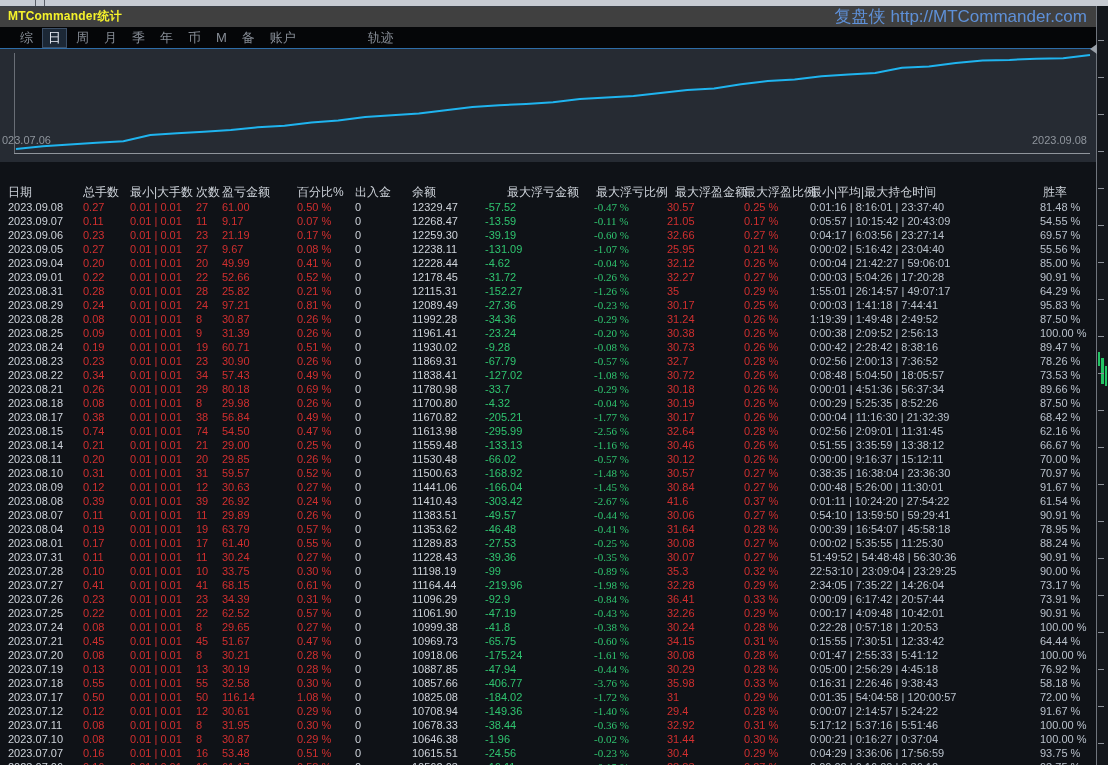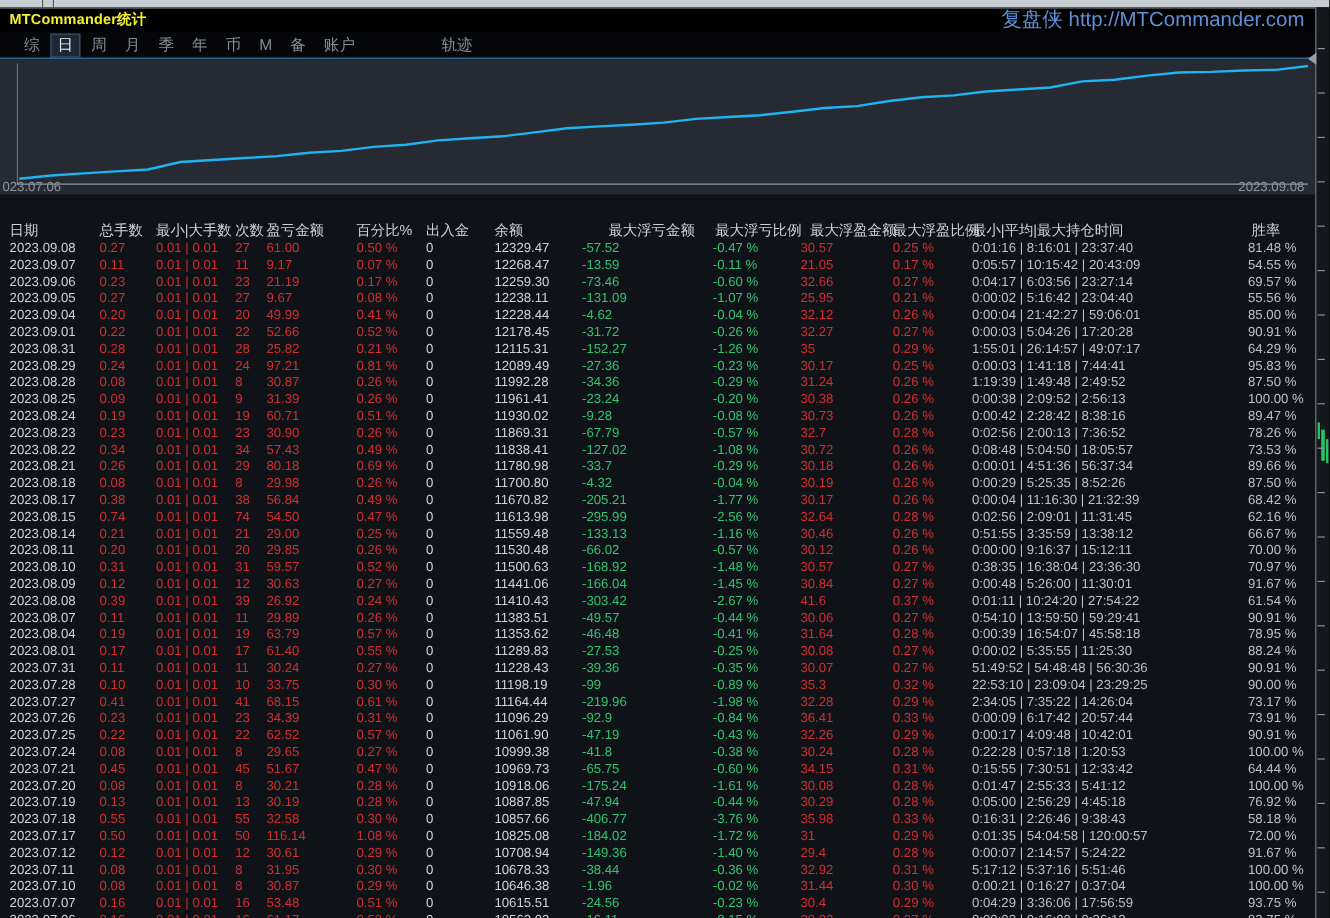--- a/index.html
+++ b/index.html
@@ -10,45 +10,45 @@
   .behind-top{position:absolute;top:0;left:0;width:1108px;height:6px;background:#c7cbd2;border-bottom:1px solid #3a3e45;z-index:5;}
   .behind-top .sep{position:absolute;top:0;width:1px;height:6px;background:#5a5e66;}
   .behind-right{position:absolute;top:6px;right:0;width:11px;height:759px;background:#14171c;border-left:1px solid #70757d;z-index:5;}
   .rtick{position:absolute;left:1px;width:6px;height:1px;background:#8b9098;}
   .candle{position:absolute;background:#24c465;}
   .rarrow{position:absolute;left:-7px;top:38px;width:0;height:0;
           border-top:5px solid transparent;border-bottom:5px solid transparent;border-right:7px solid #9aa0a8;}
 
   
   .main{position:absolute;top:6px;left:0;width:1097px;height:759px;background:#0f1217;}
-  .titlebar{height:21px;background:#000000;display:flex;align-items:center;justify-content:space-between;padding:0 10px 0 8px;}
+  .titlebar{height:21px;background:#404040;display:flex;align-items:center;justify-content:space-between;padding:0 10px 0 8px;}
   .title{color:#f5f22b;font-size:12px;font-weight:bold;letter-spacing:0.2px;}
   .watermark{color:#5e90d8;font-size:17px;}
   .watermark .brand{margin-right:5px;}
   .menubar{height:21px;background:#050608;display:flex;align-items:center;padding-left:14px;font-size:13px;color:#868c95;}
   .menu-item{padding:1px 6px;margin-right:3px;}
   .menu-item.active{background:#1c2836;color:#e9eef6;border:1px solid #3d5068;padding:0 5px;}
   .menu-item.gap{margin-left:57px;text-align:right;}
 
   
   .chart{position:absolute;top:42px;left:0;width:1097px;height:113px;background:#262b33;border-top:1px solid #2e6da8;}
   .chart svg{position:absolute;top:0;left:0;}
-  .xlabel{position:absolute;bottom:0;color:#8f959d;font-size:11px;}
+  .xlabel{position:absolute;bottom:16px;color:#8f959d;font-size:11px;}
   .xlabel.left{left:2px;}
   .xlabel.right{right:10px;}
 
   
   .table{position:absolute;top:155px;left:0;width:1097px;height:604px;background:#0f1217;margin-top:23px;}
   .thead{display:flex;height:16px;align-items:center;padding-left:8px;color:#ced3da;font-size:12px;}
   .trow{display:flex;height:14px;align-items:center;padding-left:8px;font-size:11px;}
   .trow.totals{background:#04060a;height:14px;}
   .cell{flex:none;white-space:nowrap;}
   .c0{width:75px;} .c1{width:47px;} .c2{width:66px;} .c3{width:26px;}
   .c4{width:75px;} .c5{width:58px;} .c6{width:57px;} .c7{width:73px;}
-  .c8{width:109px;} .c9{width:73px;} .c10{width:77px;} .c11{width:66px;}
+  .c8{width:109px;} .c9{width:73px;font-family:Liberation Serif, serif;} .c10{width:77px;} .c11{width:66px;}
   .c12{width:230px;} .c13{flex:1;}
   
   .trow .c0,.trow .c6,.trow .c7{color:#ced3da;}
   .trow .c1,.trow .c2,.trow .c3,.trow .c4,.trow .c5,.trow .c10,.trow .c11{color:#d12f2f;}
   .trow .c8,.trow .c9{color:#2fc46f;}
   .trow .c12,.trow .c13{color:#b9c1cb;}
   
   .thead .c8 span{padding-left:22px;display:inline-block;}
   .thead .c9 span{padding-left:2px;display:inline-block;}
   .thead .c10 span{padding-left:8px;display:inline-block;}
@@ -177,21 +177,21 @@
           </div>
           <div class="trow">
             <div class="cell c0">2023.09.06</div>
             <div class="cell c1">0.23</div>
             <div class="cell c2">0.01 | 0.01</div>
             <div class="cell c3">23</div>
             <div class="cell c4">21.19</div>
             <div class="cell c5">0.17 %</div>
             <div class="cell c6">0</div>
             <div class="cell c7">12259.30</div>
-            <div class="cell c8">-73.46</div>
+            <div class="cell c8">-39.19</div>
             <div class="cell c9">-0.60 %</div>
             <div class="cell c10">32.66</div>
             <div class="cell c11">0.27 %</div>
             <div class="cell c12">0:04:17 | 6:03:56 | 23:27:14</div>
             <div class="cell c13">69.57 %</div>
           </div>
           <div class="trow">
             <div class="cell c0">2023.09.05</div>
             <div class="cell c1">0.27</div>
             <div class="cell c2">0.01 | 0.01</div>

